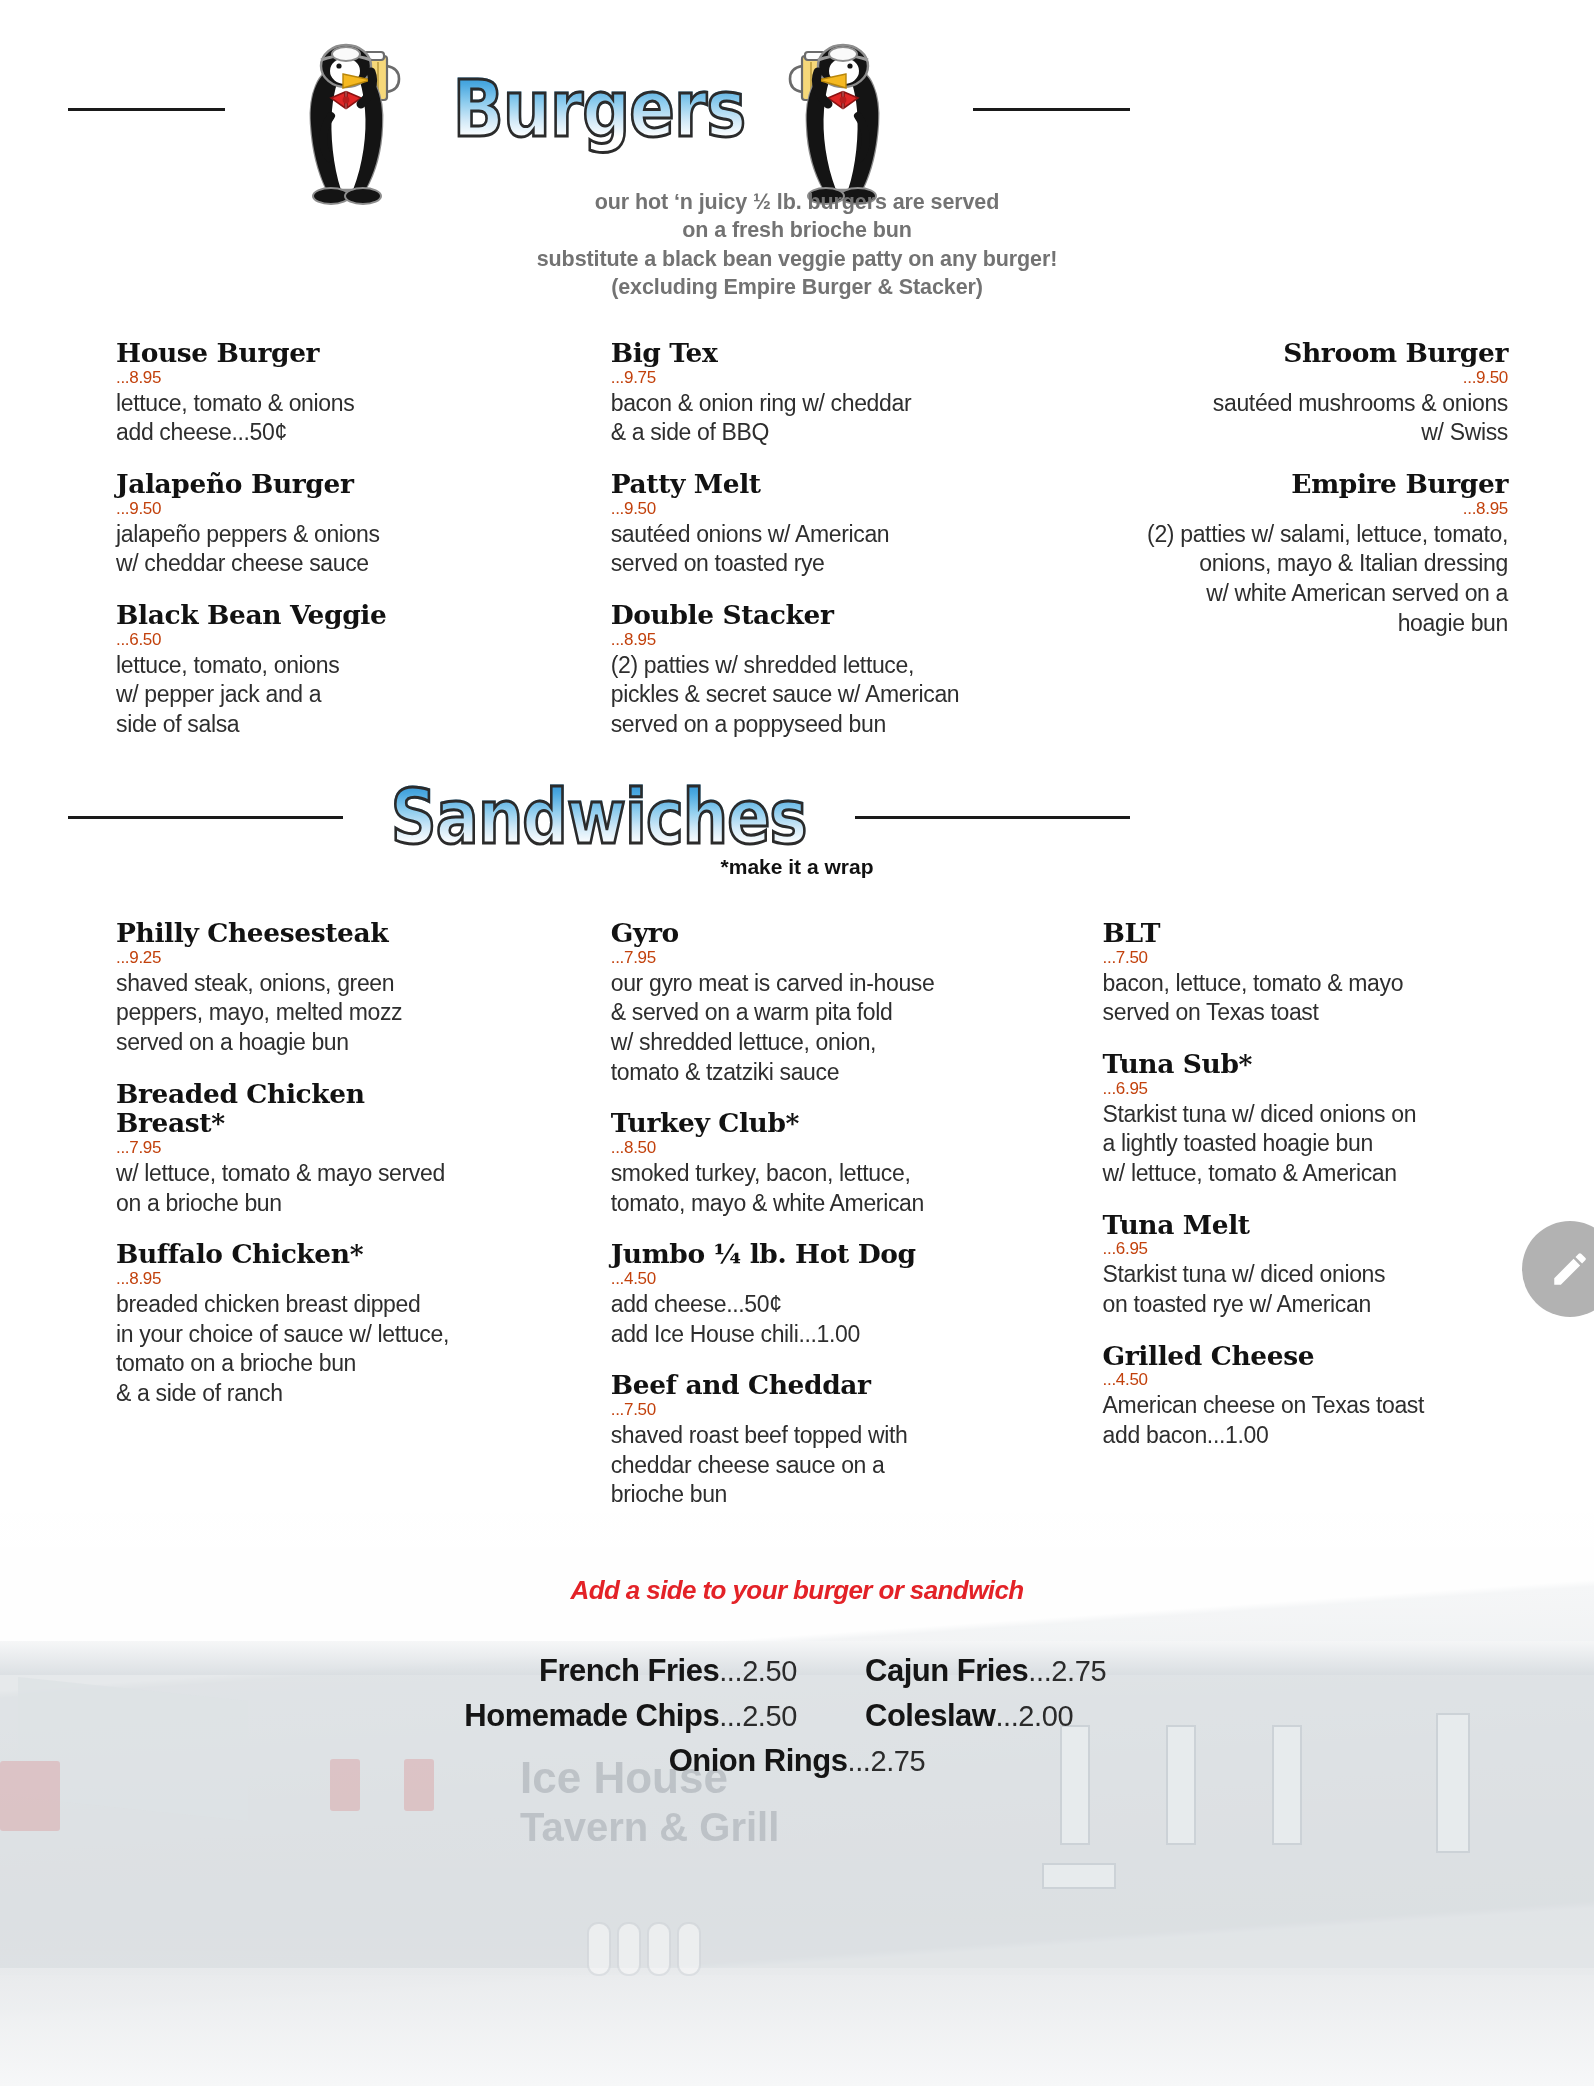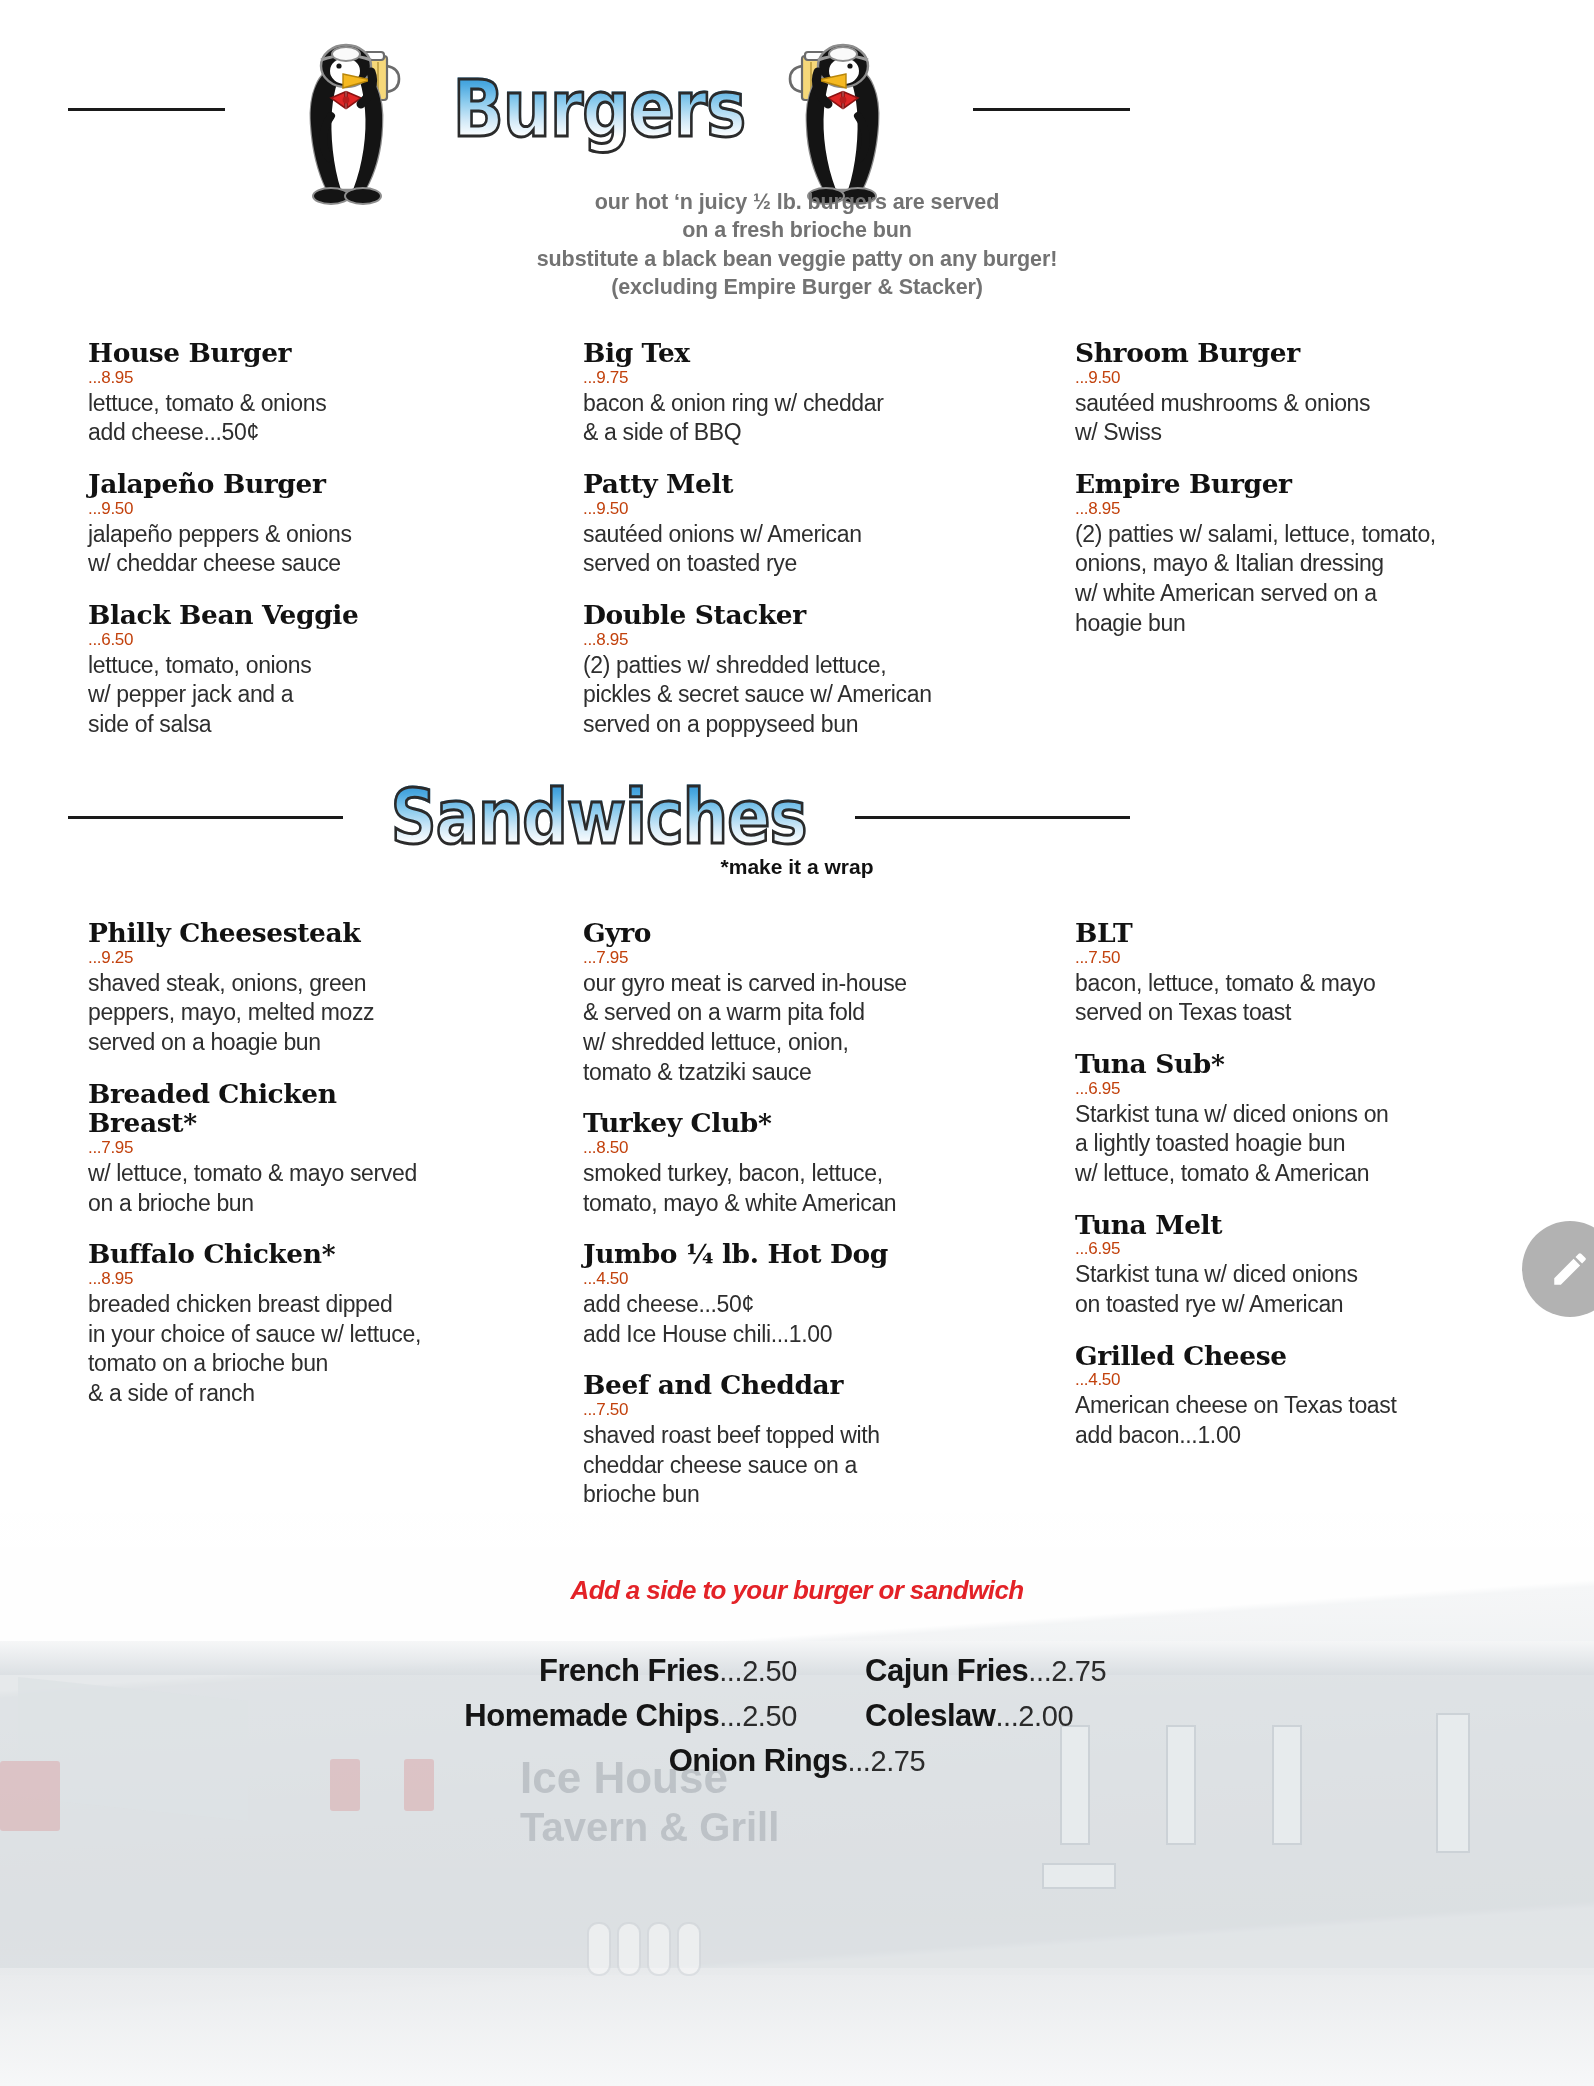--- a/index.html
+++ b/index.html
@@ -85,21 +85,21 @@
     letter-spacing: -0.1px;
   }
 
   
   .cols {
     position: absolute;
     display: flex;
     gap: 0;
   }
 
-  .col { position: relative; }
+  .col { position: relative; margin-left: 28px; }
 
   .item { margin-bottom: 21px; }
 
   .item-name {
     font-family: "DejaVu Serif", "Liberation Serif", serif;
     font-weight: bold;
     font-size: 26.5px;
     line-height: 1.12;
     color: #121212;
     letter-spacing: -0.4px;
@@ -400,21 +400,21 @@
         <div class="item-name">Double Stacker</div>
         <span class="price">...8.95</span>
         <div class="desc">
           <div>(2) patties w/ shredded lettuce,</div>
           <div>pickles &amp; secret sauce w/ American</div>
           <div>served on a poppyseed bun</div>
         </div>
       </div>
     </div>
 
-    <div class="col" style="width:430px;">
+    <div class="col" style="width:430px;text-align:right;">
       <div class="item">
         <div class="item-name">Shroom Burger</div>
         <span class="price">...9.50</span>
         <div class="desc">
           <div>sautéed mushrooms &amp; onions</div>
           <div>w/ Swiss</div>
         </div>
       </div>
       <div class="item">
         <div class="item-name">Empire Burger</div>

